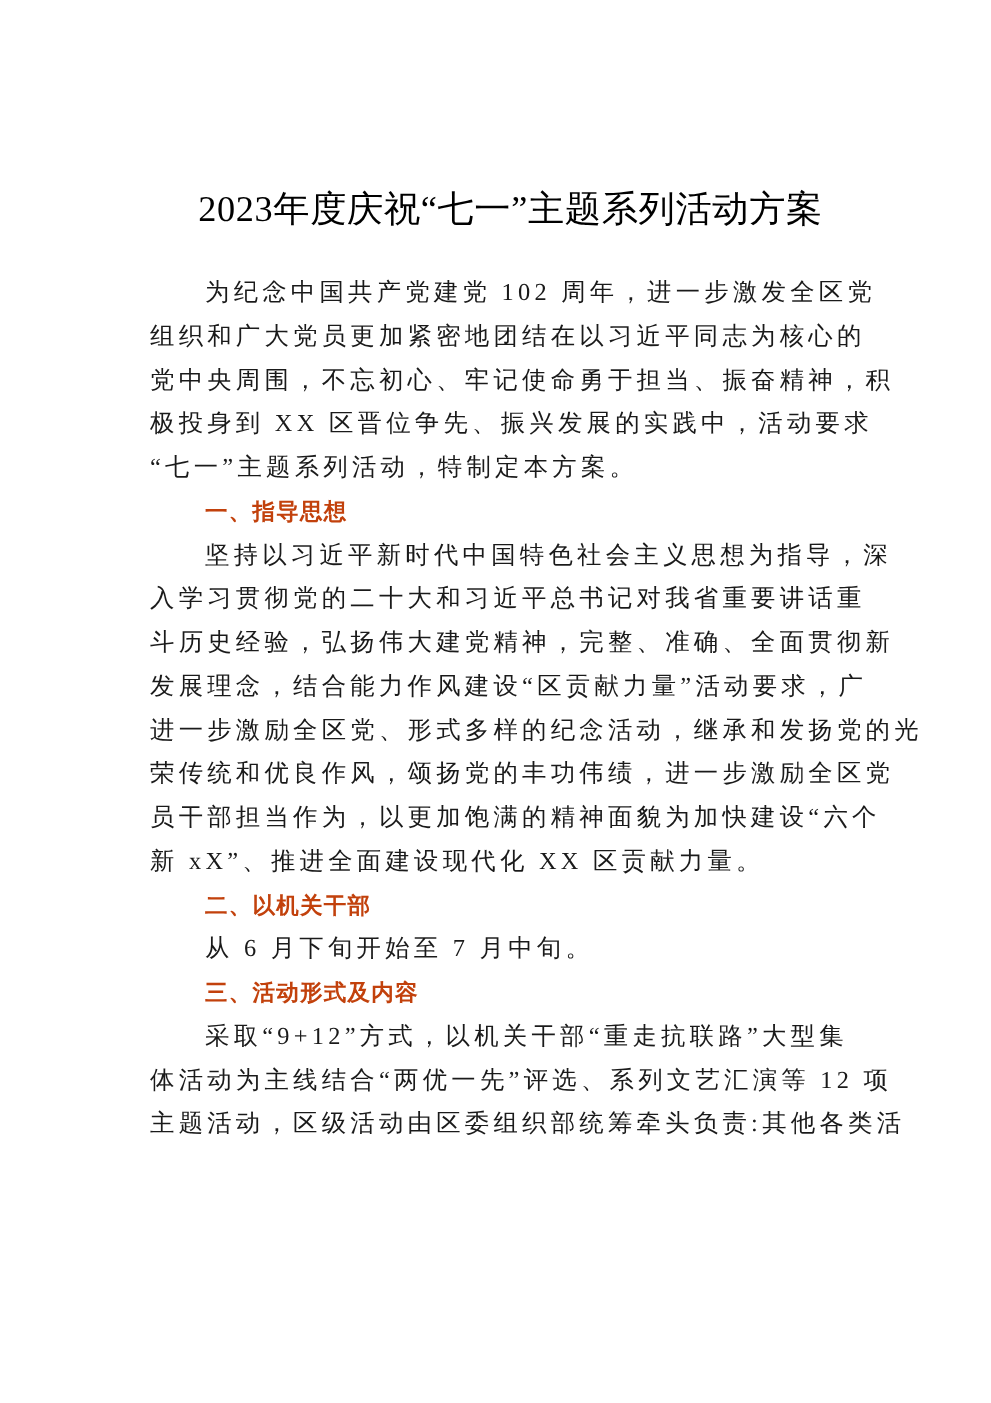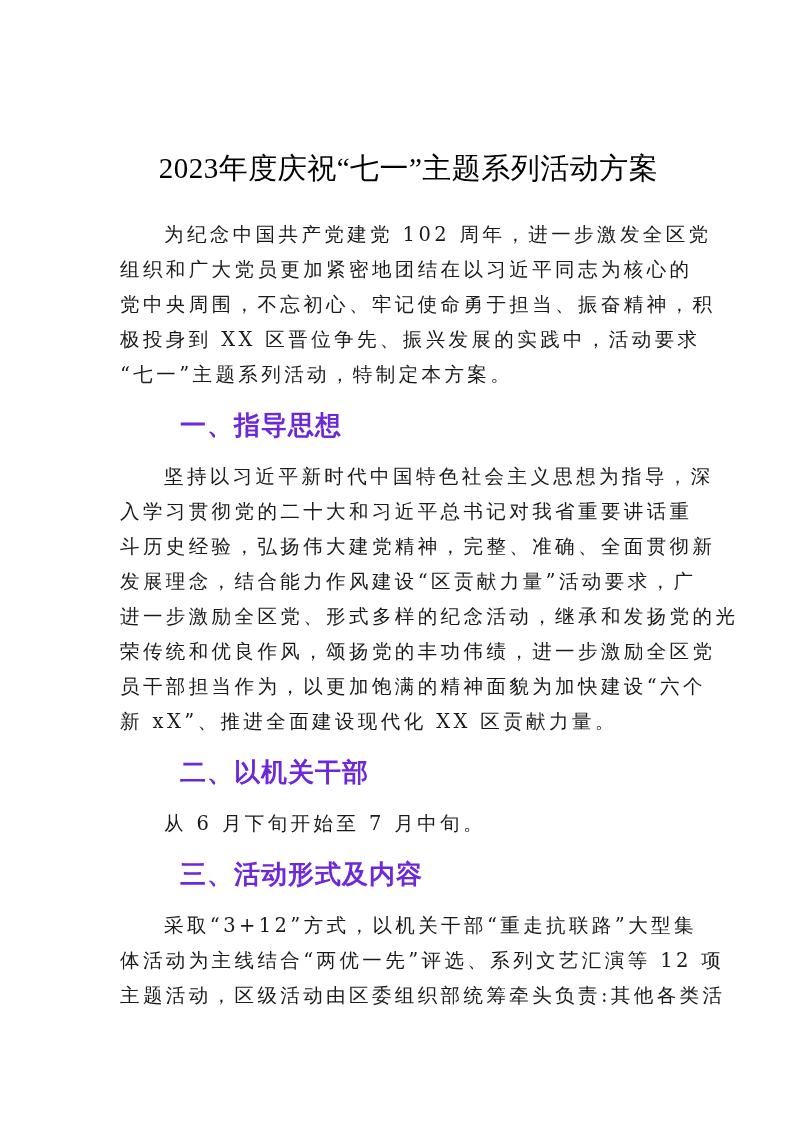--- a/index.html
+++ b/index.html
@@ -46,30 +46,31 @@
       letter-spacing: 3.4px;
       color: #1a1a1a;
     }
     .body p {
       margin: 0;
       text-align: justify;
       text-align-last: left;
     }
     .body p.indent {
       text-indent: 44px;
+      font-family: Liberation Serif, serif;
     }
     .body h2 {
-      margin: 16px;
+      margin: 0;
       padding-left: 44px;
       font-family: "DejaVu Sans", "Liberation Sans", sans-serif;
-      font-size: 26px;
+      font-size: 18px;
       font-weight: bold;
       line-height: 35px;
       letter-spacing: 1px;
-      color: #6d28d9;
+      color: #c2410c;
     }
     .line {
       display: block;
       white-space: nowrap;
     }
   </style>
 </head>
 <body>
 
 <div class="page">
@@ -98,19 +99,19 @@
       <span class="line" style="text-indent:0">新 xX”、推进全面建设现代化 XX 区贡献力量。</span>
     </p>
 
     <h2>二、以机关干部</h2>
     <p class="indent">
       <span class="line">从 6 月下旬开始至 7 月中旬。</span>
     </p>
 
     <h2>三、活动形式及内容</h2>
     <p class="indent">
-      <span class="line">采取“3+12”方式，以机关干部“重走抗联路”大型集</span>
+      <span class="line">采取“9+12”方式，以机关干部“重走抗联路”大型集</span>
       <span class="line" style="text-indent:0">体活动为主线结合“两优一先”评选、系列文艺汇演等 12 项</span>
       <span class="line" style="text-indent:0">主题活动，区级活动由区委组织部统筹牵头负责:其他各类活</span>
     </p>
 
   </div>
 </div>
 
 </body></html>

